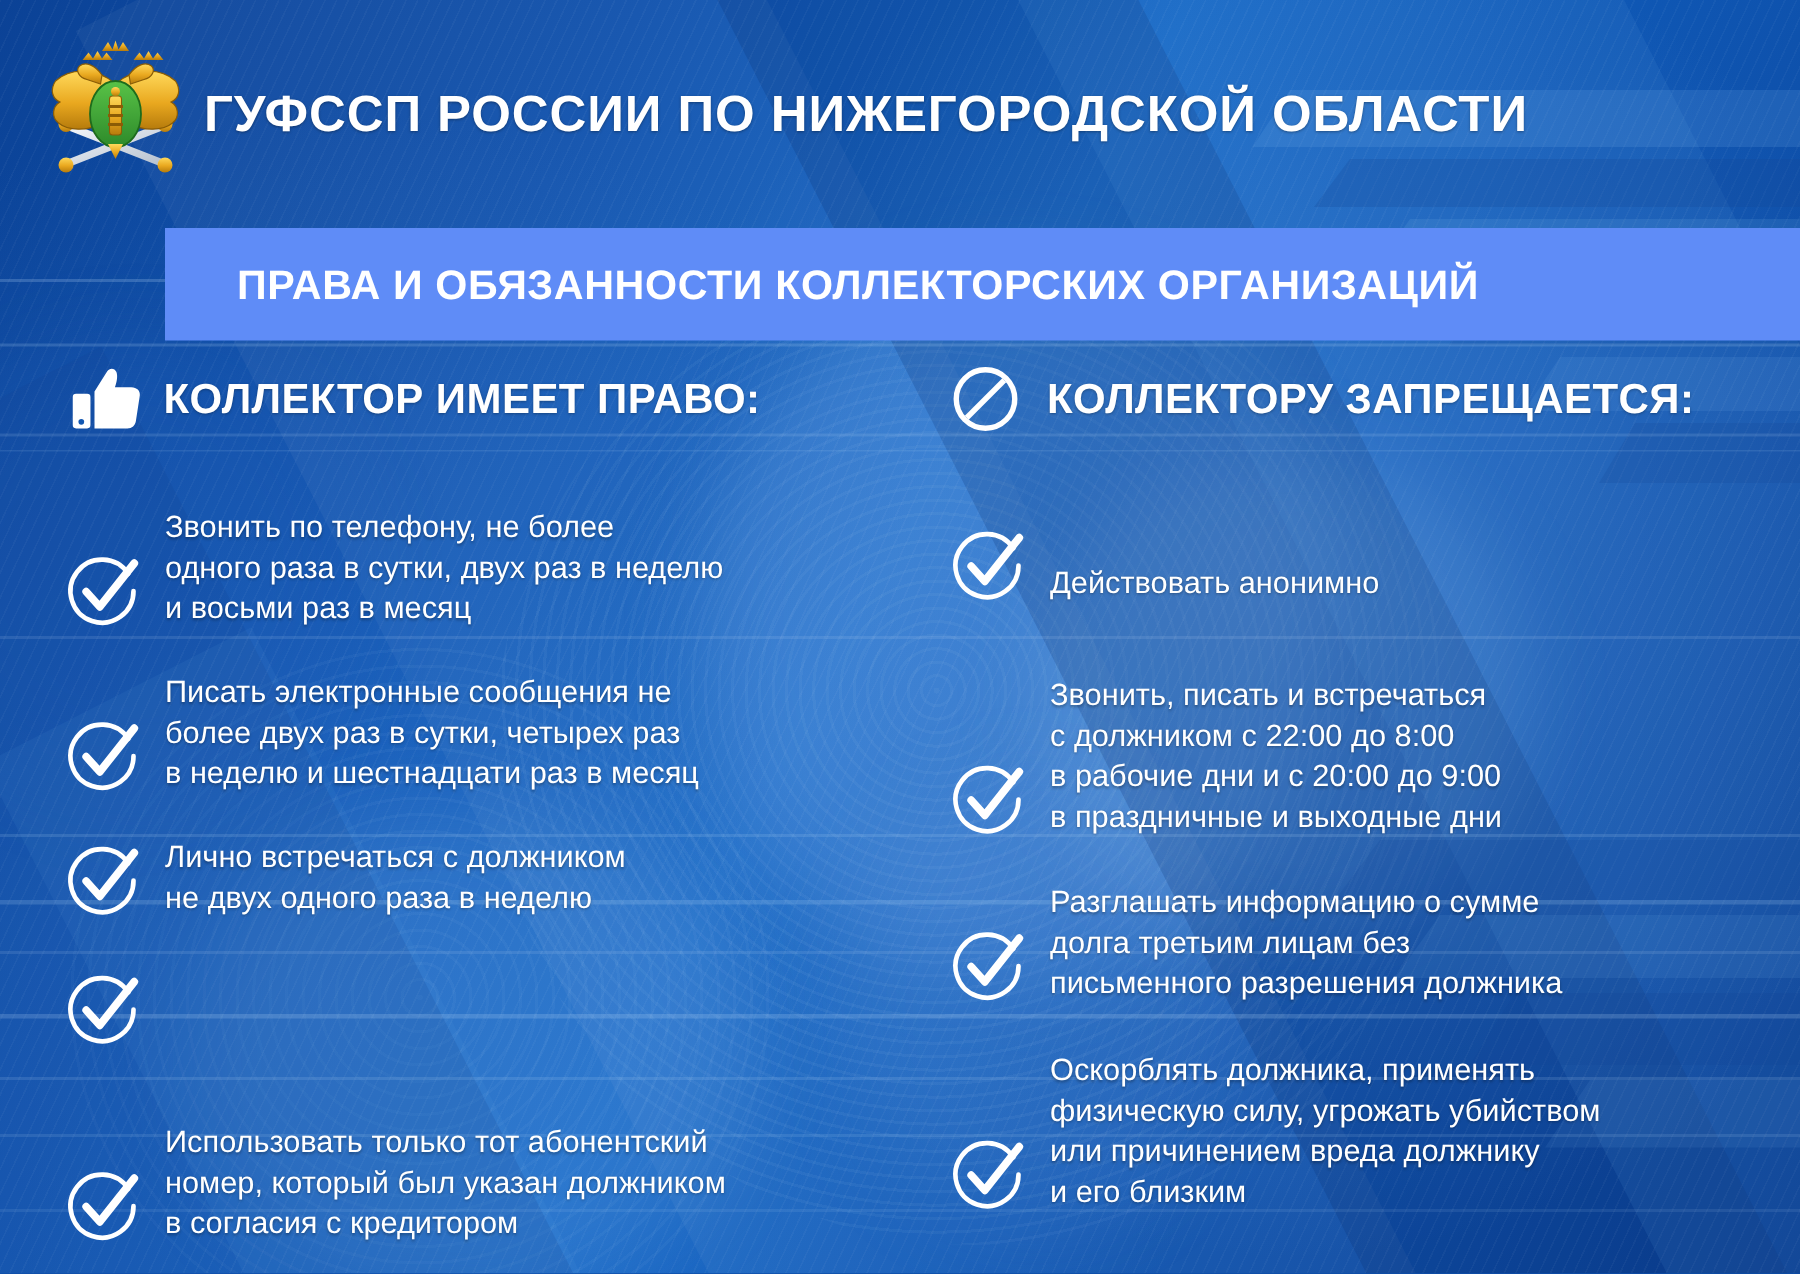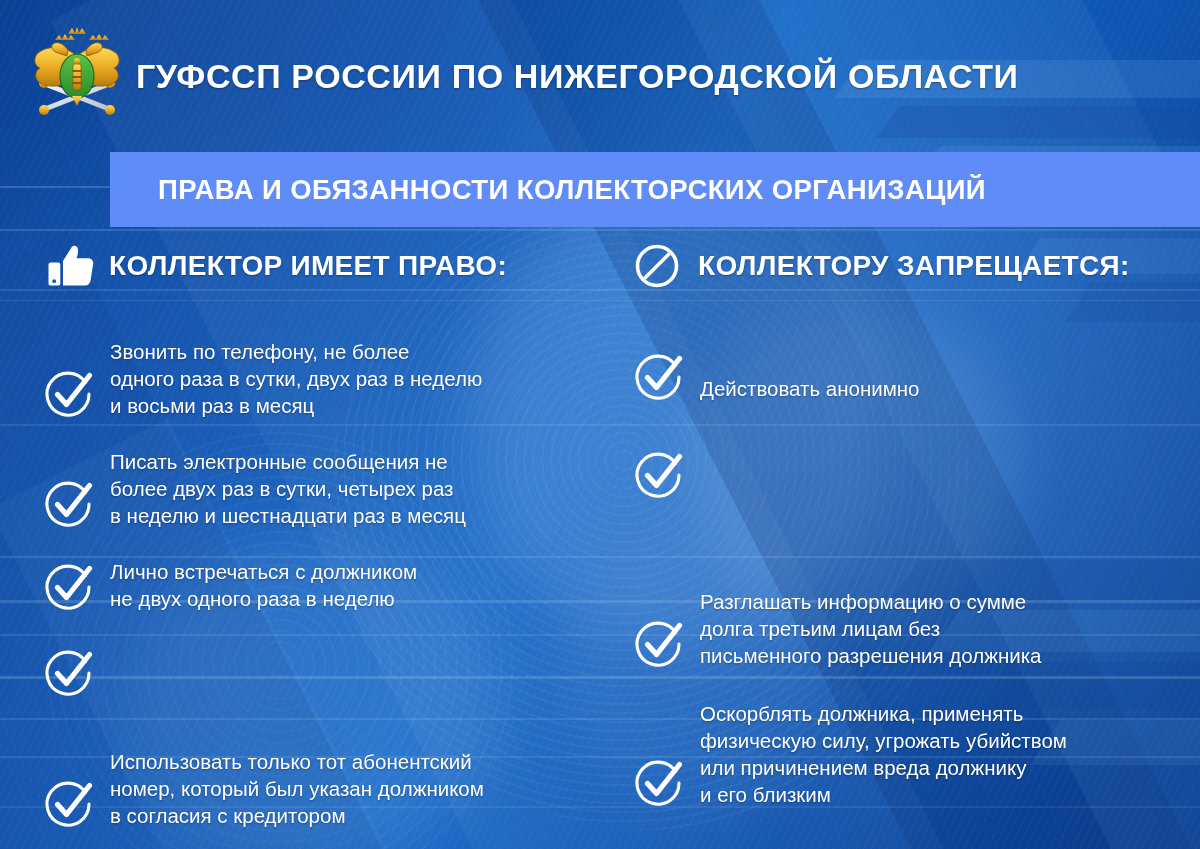--- a/index.html
+++ b/index.html
@@ -328,20 +328,24 @@
           </div>
           <div class="item-text">Действовать анонимно</div>
         </div>
         <div class="item" style="top: 150px;">
           <div class="item-icon">
             <svg width="50" height="50" viewBox="0 0 50 50">
               <path d="M41.5 13.5 A21 21 0 1 0 45 25" fill="none" stroke="#ffffff" stroke-width="3.1" stroke-linecap="round"></path>
               <path d="M13.5 25.5 L22.5 35.5 L45.5 6.5" fill="none" stroke="#ffffff" stroke-width="5.2" stroke-linecap="round" stroke-linejoin="round"></path>
             </svg>
           </div>
+          <div class="item-text">Звонить, писать и встречаться
+с должником с 22:00 до 8:00
+в рабочие дни и с 20:00 до 9:00
+в праздничные и выходные дни</div>
         </div>
         <div class="item" style="top: 288px;">
           <div class="item-icon">
             <svg width="50" height="50" viewBox="0 0 50 50">
               <path d="M41.5 13.5 A21 21 0 1 0 45 25" fill="none" stroke="#ffffff" stroke-width="3.1" stroke-linecap="round"></path>
               <path d="M13.5 25.5 L22.5 35.5 L45.5 6.5" fill="none" stroke="#ffffff" stroke-width="5.2" stroke-linecap="round" stroke-linejoin="round"></path>
             </svg>
           </div>
           <div class="item-text">Разглашать информацию о сумме
 долга третьим лицам без

